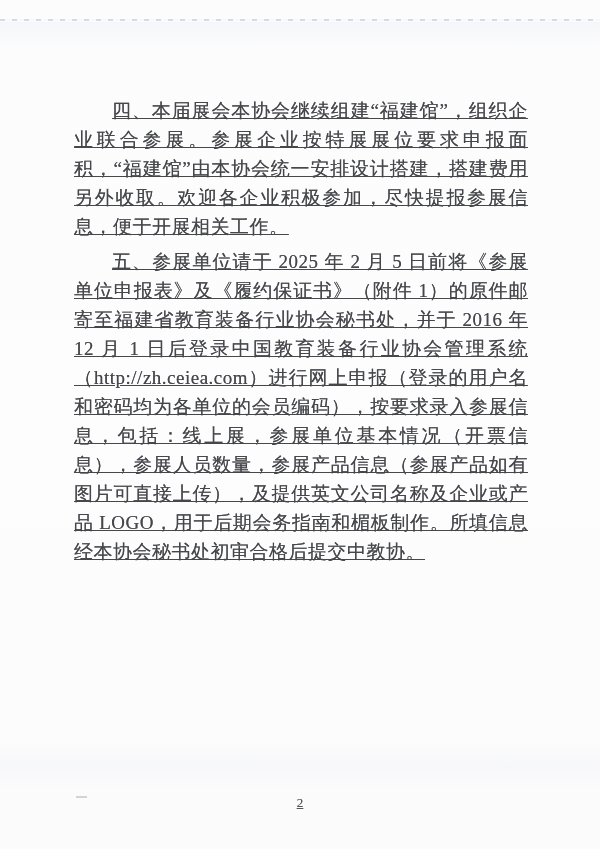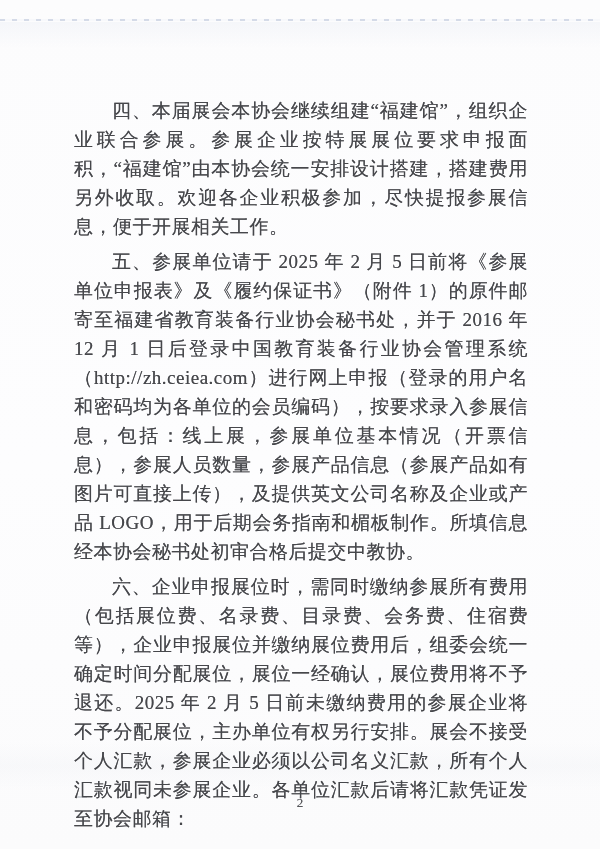--- a/index.html
+++ b/index.html
@@ -1,15 +1,15 @@
 <!DOCTYPE html>
 <html><head>
 <meta charset="utf-8">
 <style>
-  * { margin: 0; padding: 0; box-sizing: border-box; }
+  * { margin: 0; padding: 0; box-sizing: border-box; text-decoration: underline; }
   html, body {
     width: 600px;
     height: 849px;
     background: #fbfbfc;
     overflow: hidden;
     font-family: "Liberation Serif", "DejaVu Serif", serif;
   }
   .page {
     position: relative;
     width: 600px;
@@ -74,18 +74,17 @@
 <div class="page">
 
   <div class="scan-line-top"></div>
   <div class="scan-haze-top"></div>
   <div class="scan-haze-bottom"></div>
   <div class="scan-dash"></div>
 
   <div class="content">
     <p>四、本届展会本协会继续组建“福建馆”，组织企业联合参展。参展企业按特展展位要求申报面积，“福建馆”由本协会统一安排设计搭建，搭建费用另外收取。欢迎各企业积极参加，尽快提报参展信息，便于开展相关工作。</p>
     <p>五、参展单位请于 2025 年 2 月 5 日前将《参展单位申报表》及《履约保证书》（附件 1）的原件邮寄至福建省教育装备行业协会秘书处，并于 2016 年 12 月 1 日后登录中国教育装备行业协会管理系统（http://zh.ceiea.com）进行网上申报（登录的用户名和密码均为各单位的会员编码），按要求录入参展信息，包括：线上展，参展单位基本情况（开票信息），参展人员数量，参展产品信息（参展产品如有图片可直接上传），及提供英文公司名称及企业或产品 LOGO，用于后期会务指南和楣板制作。所填信息经本协会秘书处初审合格后提交中教协。</p>
-    <p>六、企业申报展位时，需同时缴纳参展所有费用（包括展位费、名录费、目录费、会务费、住宿费等），企业申报展位并缴纳展位费用后，组委会统一确定时间分配展位，展位一经确认，展位费用将不予退还。2025 年 2 月 5 日前未缴纳费用的参展企业将不予分配展位，主办单位有权另行安排。展会不接受个人汇款，参展企业必须以公司名义汇款，所有个人汇款视同未参展企业。各单位汇款后请将汇款凭证发至协会邮箱：</p>
   </div>
 
   <div class="page-number">2</div>
 
 </div>
 
 </body></html>

